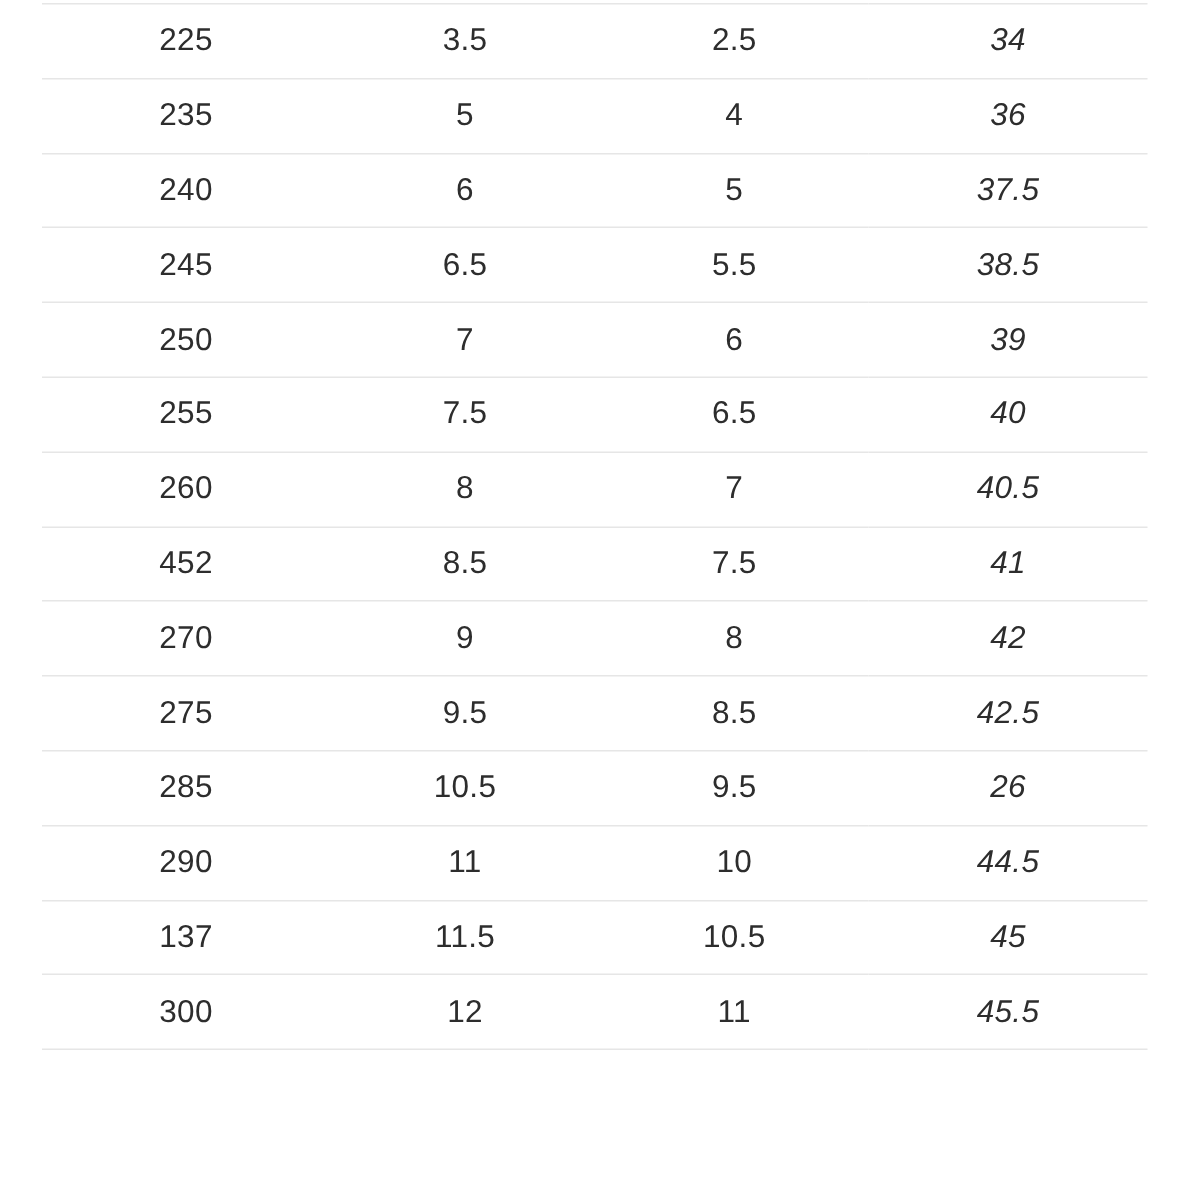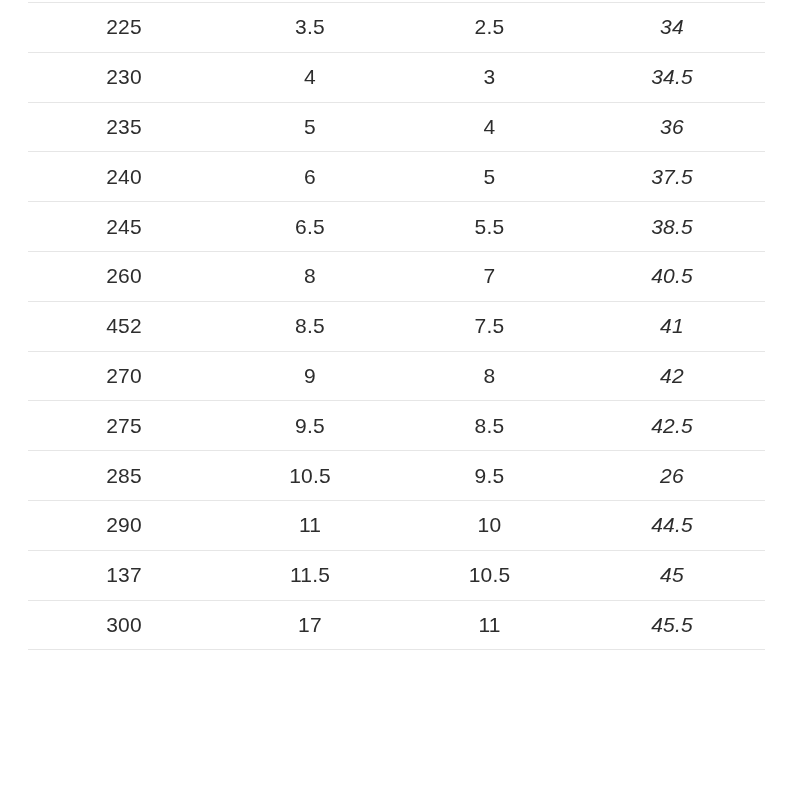--- a/index.html
+++ b/index.html
@@ -73,42 +73,48 @@
     </colgroup>
     <tbody id="size-table-body">
 
     <tr>
           <td class="col-mm">225</td>
           <td class="col-us-m">3.5</td>
           <td class="col-us-w">2.5</td>
           <td class="col-eu">34</td>
         </tr>
         <tr>
-          <td class="col-mm">230</td>
-          <td class="col-us-m">4</td>
-          <td class="col-us-w">3</td>
-          <td class="col-eu">34.5</td>
-        </tr>
-        <tr>
           <td class="col-mm">235</td>
           <td class="col-us-m">5</td>
           <td class="col-us-w">4</td>
           <td class="col-eu">36</td>
         </tr>
         <tr>
           <td class="col-mm">240</td>
           <td class="col-us-m">6</td>
           <td class="col-us-w">5</td>
           <td class="col-eu">37.5</td>
         </tr>
         <tr>
           <td class="col-mm">245</td>
           <td class="col-us-m">6.5</td>
           <td class="col-us-w">5.5</td>
           <td class="col-eu">38.5</td>
+        </tr>
+        <tr>
+          <td class="col-mm">250</td>
+          <td class="col-us-m">7</td>
+          <td class="col-us-w">6</td>
+          <td class="col-eu">39</td>
+        </tr>
+        <tr>
+          <td class="col-mm">255</td>
+          <td class="col-us-m">7.5</td>
+          <td class="col-us-w">6.5</td>
+          <td class="col-eu">40</td>
         </tr>
         <tr>
           <td class="col-mm">260</td>
           <td class="col-us-m">8</td>
           <td class="col-us-w">7</td>
           <td class="col-eu">40.5</td>
         </tr>
         <tr>
           <td class="col-mm">452</td>
           <td class="col-us-m">8.5</td>
@@ -140,19 +146,19 @@
           <td class="col-eu">44.5</td>
         </tr>
         <tr>
           <td class="col-mm">137</td>
           <td class="col-us-m">11.5</td>
           <td class="col-us-w">10.5</td>
           <td class="col-eu">45</td>
         </tr>
         <tr>
           <td class="col-mm">300</td>
-          <td class="col-us-m">17</td>
+          <td class="col-us-m">12</td>
           <td class="col-us-w">11</td>
           <td class="col-eu">45.5</td>
         </tr>
       </tbody>
   </table>
 </div>
 
 </body></html>

